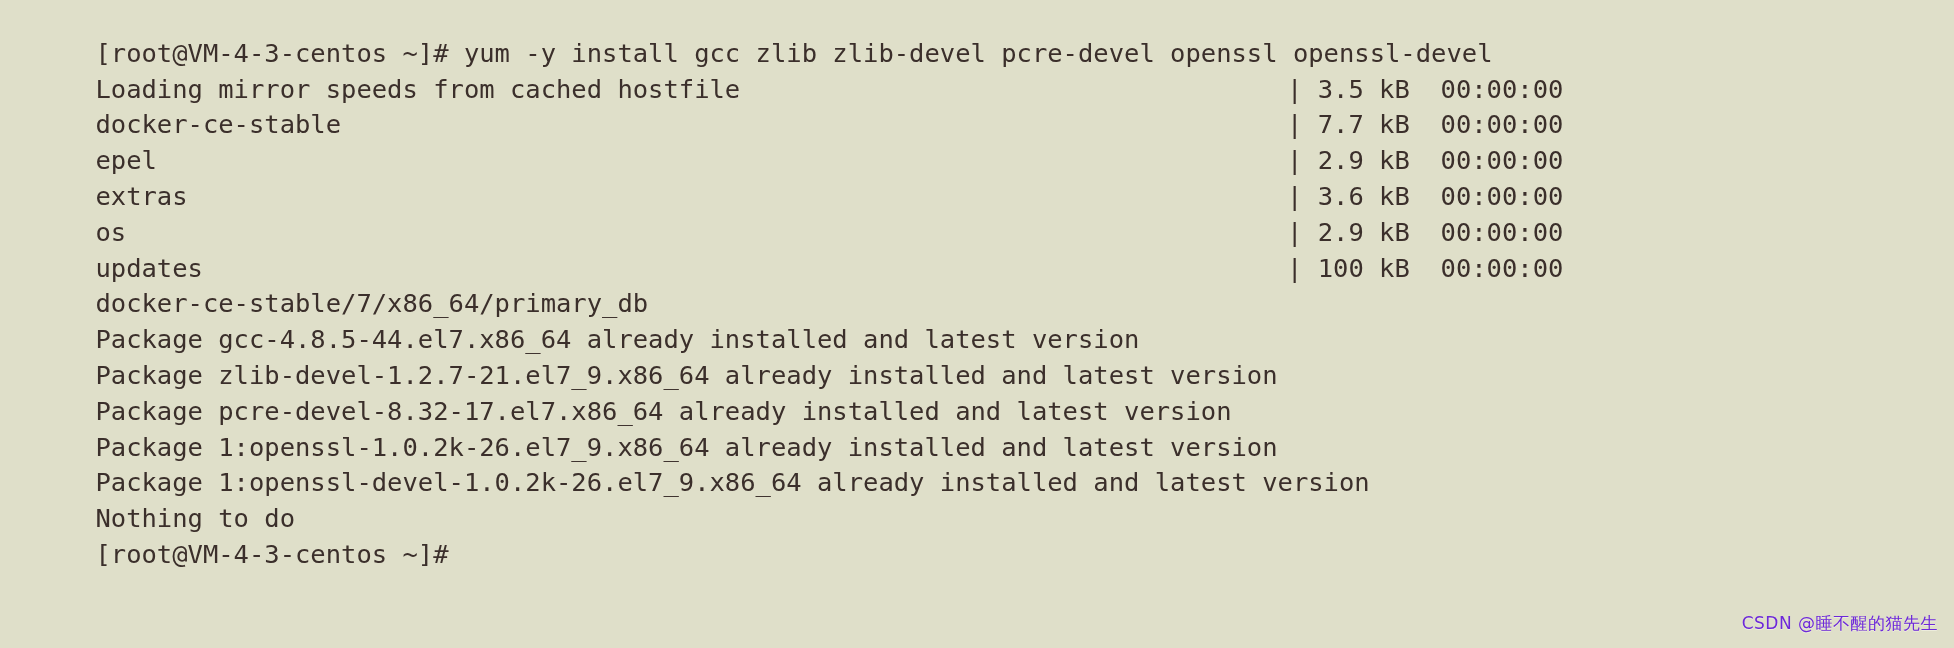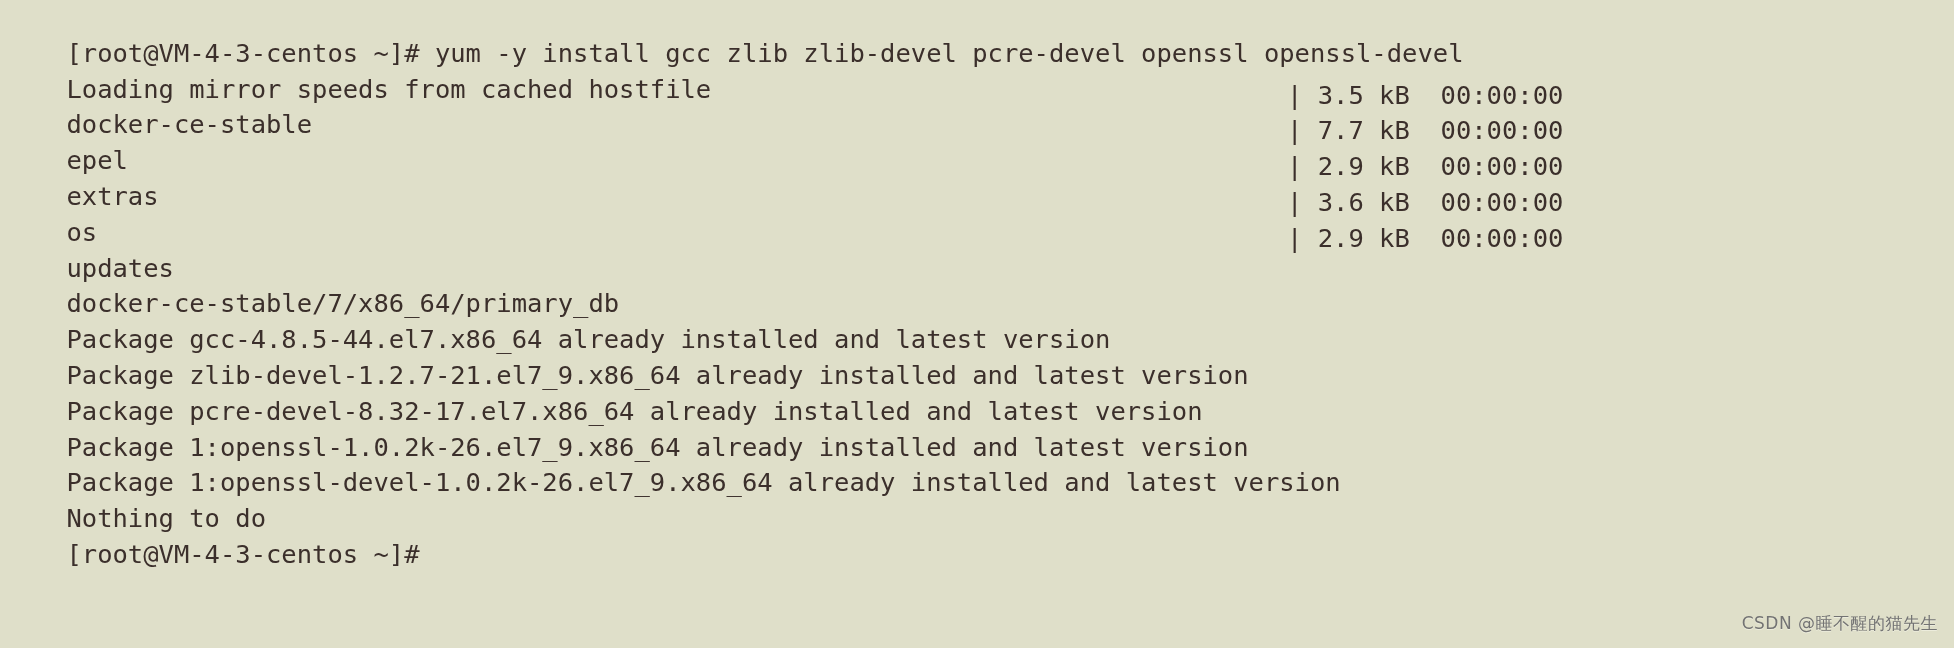--- a/index.html
+++ b/index.html
@@ -28,34 +28,35 @@
   }
   .line {
     position: relative;
     white-space: pre;
     height: 35.8px;
     padding-left: 5px;
     box-sizing: border-box;
   }
   .lead {
     display: inline-block;
+    margin-left: 29px;
   }
   .meta {
     position: absolute;
     left: 1287px;
-    top: 6px;
+    top: 0;
     white-space: pre;
   }
   #watermark {
     position: absolute;
     right: 16px;
     bottom: 6px;
     font-family: "DejaVu Sans", "Liberation Sans", sans-serif;
     font-size: 17px;
-    color: #737373;
+    color: #6d28d9;
     letter-spacing: 0.5px;
     white-space: pre;
     text-shadow: 0 1px 0 #ececdc;
   }
 </style>
 </head>
 <body>
 
 <div id="terminal">
 
@@ -91,20 +92,21 @@
     <span class="meta">| 3.6 kB  00:00:00</span>
   </div>
 
   <div class="line">
     <span class="lead">updates</span>
     <span class="meta">| 2.9 kB  00:00:00</span>
   </div>
 
   <div class="line">
     <span class="lead">docker-ce-stable/7/x86_64/primary_db</span>
+    <span class="meta">| 100 kB  00:00:00</span>
   </div>
 
   <div class="line">
     <span class="lead">Package gcc-4.8.5-44.el7.x86_64 already installed and latest version</span>
     <span class="meta"></span>
   </div>
 
 
   <div class="line">
     <span class="lead">Package zlib-devel-1.2.7-21.el7_9.x86_64 already installed and latest version</span>

